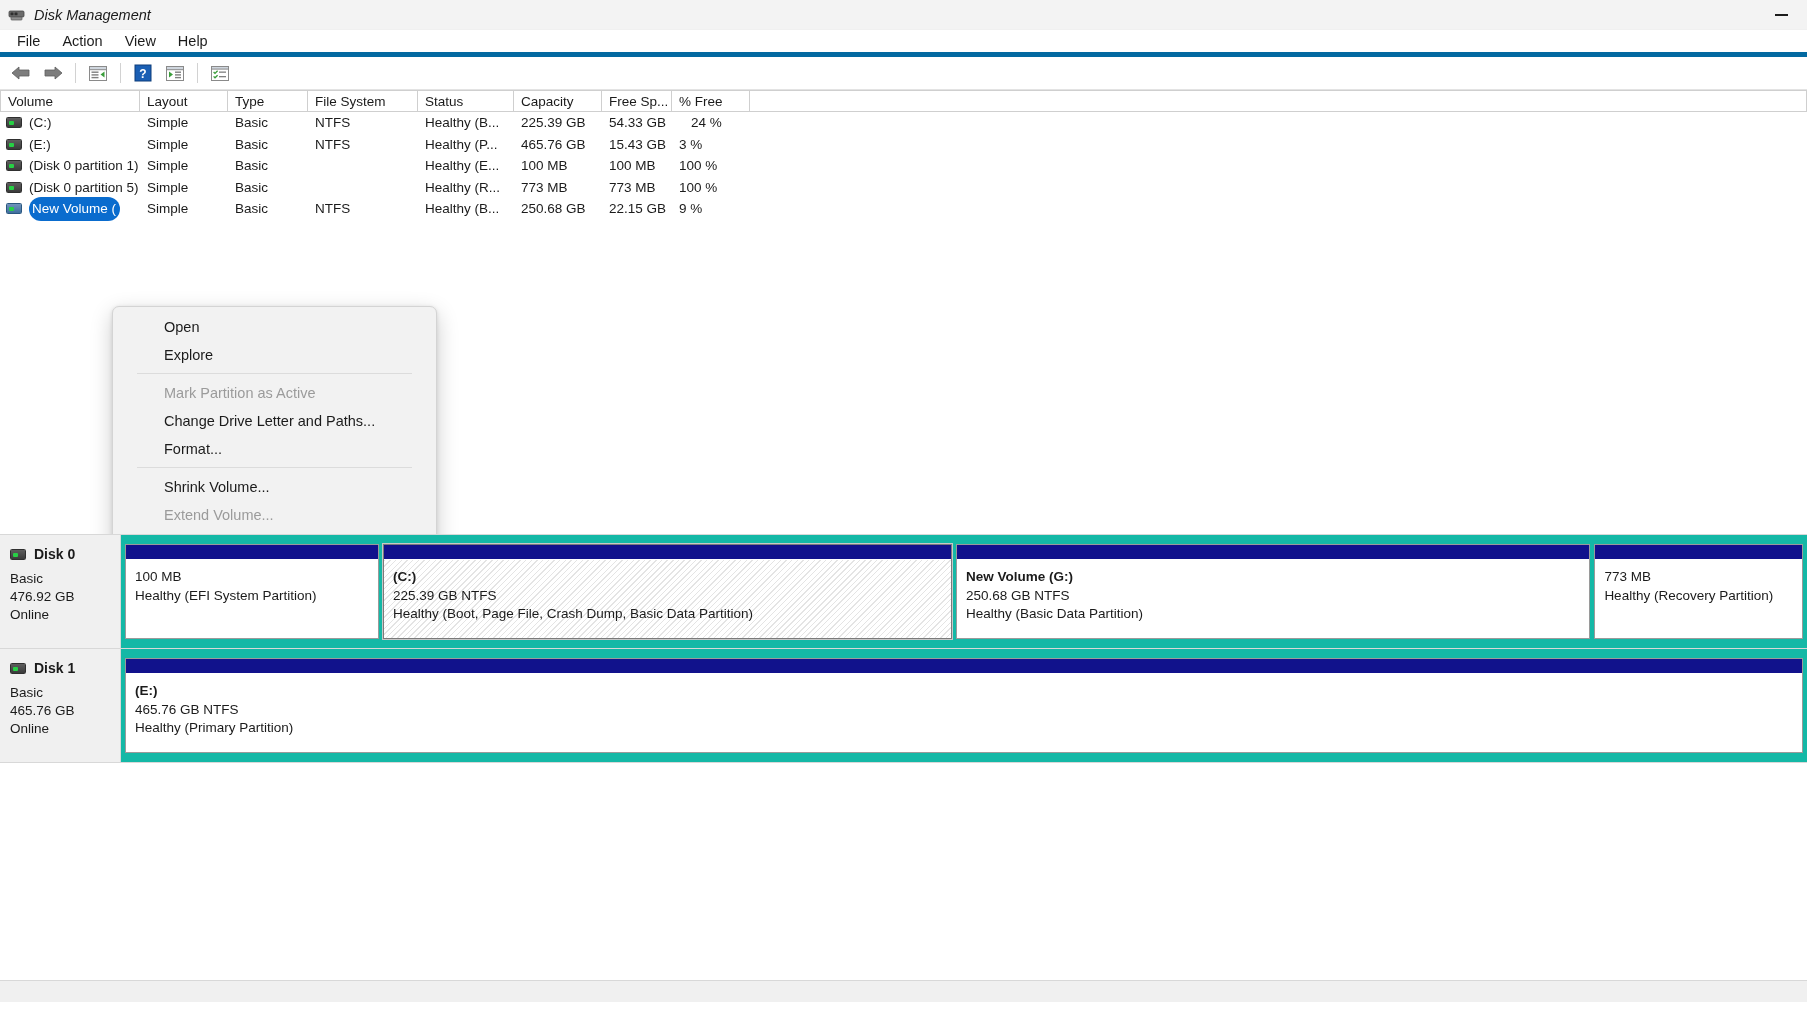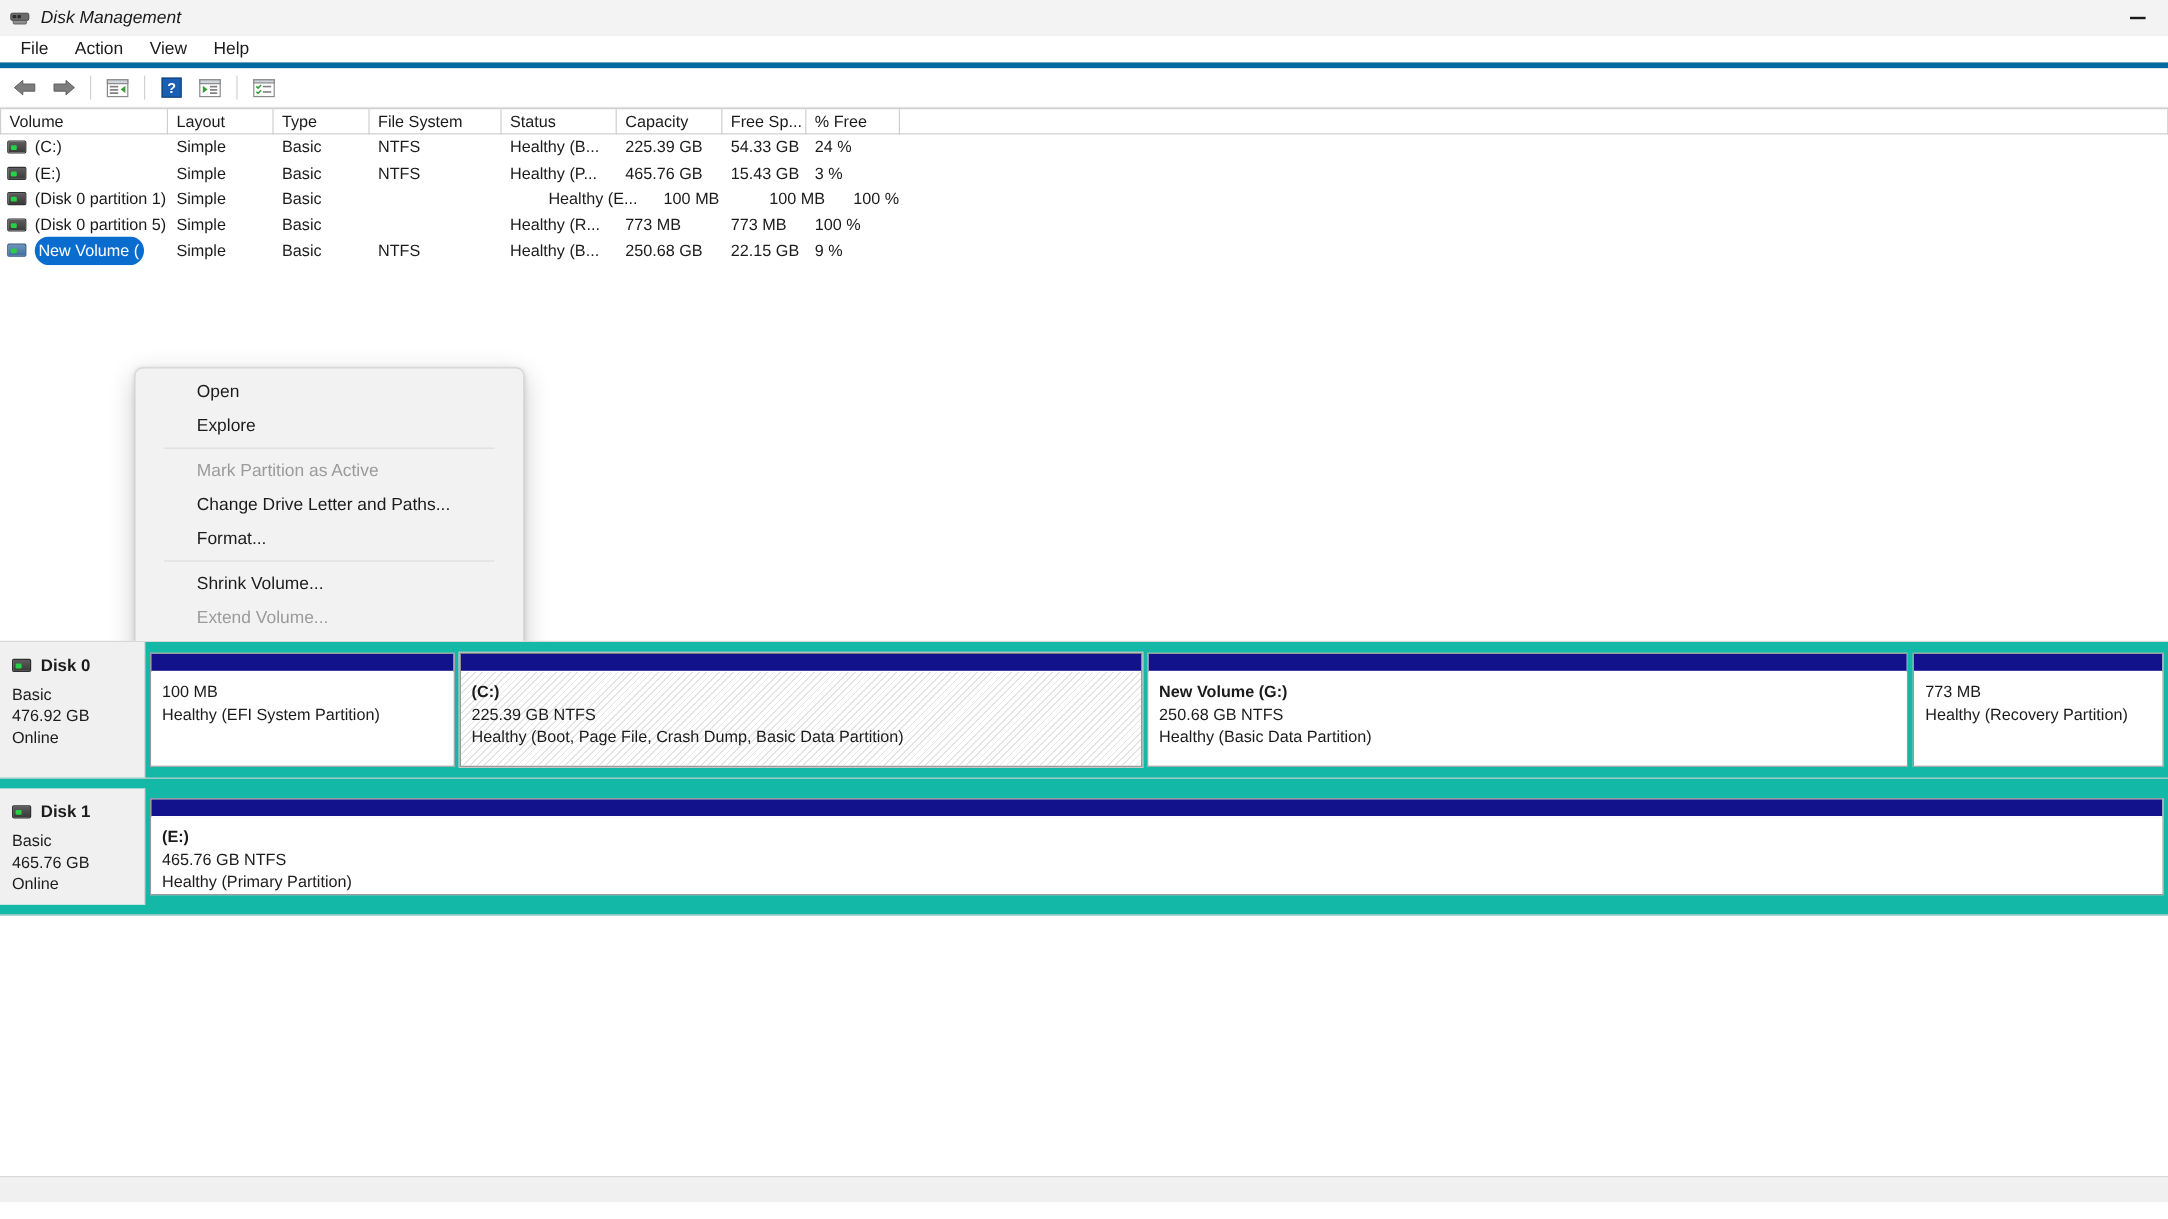--- a/index.html
+++ b/index.html
@@ -395,21 +395,21 @@
         <div class="vcell volcell" style="width: 140px;">
           <span class="drive-glyph"></span>
           <span class="vol-label">(C:)</span>
         </div>
         <div class="vcell" style="width: 88px;">Simple</div>
         <div class="vcell" style="width: 80px;">Basic</div>
         <div class="vcell" style="width: 110px;">NTFS</div>
         <div class="vcell" style="width: 96px;">Healthy (B...</div>
         <div class="vcell" style="width: 88px;">225.39 GB</div>
         <div class="vcell" style="width: 70px;">54.33 GB</div>
-        <div class="vcell" style="width: 78px;">24 %</div>
+        <div class="vcell" style="width: 78px; margin-left: 12px;">24 %</div>
       </div>
       <div class="vrow">
         <div class="vcell volcell" style="width: 140px;">
           <span class="drive-glyph"></span>
           <span class="vol-label">(E:)</span>
         </div>
         <div class="vcell" style="width: 88px;">Simple</div>
         <div class="vcell" style="width: 80px;">Basic</div>
         <div class="vcell" style="width: 110px;">NTFS</div>
         <div class="vcell" style="width: 96px;">Healthy (P...</div>
@@ -418,21 +418,21 @@
         <div class="vcell" style="width: 78px;">3 %</div>
       </div>
       <div class="vrow">
         <div class="vcell volcell" style="width: 140px;">
           <span class="drive-glyph"></span>
           <span class="vol-label">(Disk 0 partition 1)</span>
         </div>
         <div class="vcell" style="width: 88px;">Simple</div>
         <div class="vcell" style="width: 80px;">Basic</div>
         <div class="vcell" style="width: 110px;"></div>
-        <div class="vcell" style="width: 96px; margin-left: 32px;">Healthy (E...</div>
+        <div class="vcell" style="width: 96px;">Healthy (E...</div>
         <div class="vcell" style="width: 88px;">100 MB</div>
         <div class="vcell" style="width: 70px;">100 MB</div>
         <div class="vcell" style="width: 78px;">100 %</div>
       </div>
       <div class="vrow">
         <div class="vcell volcell" style="width: 140px;">
           <span class="drive-glyph"></span>
           <span class="vol-label">(Disk 0 partition 5)</span>
         </div>
         <div class="vcell" style="width: 88px;">Simple</div>
@@ -510,21 +510,21 @@
           </div>
           <div class="part" style="flex: 82 1 0px;">
             <div class="pbar" style="background: rgb(17, 18, 140);"></div>
             <div class="pbody">
               <div class="pline">773 MB</div>
               <div class="pline">Healthy (Recovery Partition)</div>
             </div>
           </div>
         </div>
       </div>
-      <div class="diskrow" style="height: 114px; align-items: center;">
+      <div class="diskrow" style="height: 114px;">
         <div class="disk-info">
           <div class="dtitle">
             <span class="drive-glyph"></span>
             <span>Disk 1</span>
           </div>
           <div class="dline">Basic</div>
           <div class="dline">465.76 GB</div>
           <div class="dline">Online</div>
         </div>
         <div class="parts">

